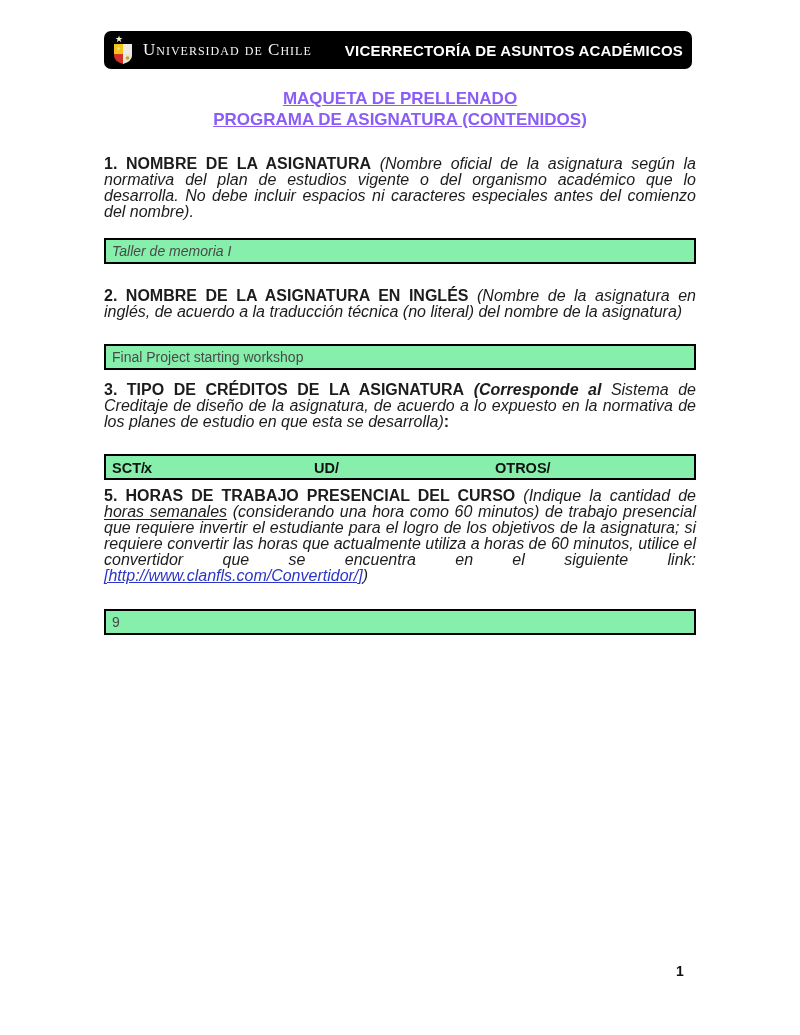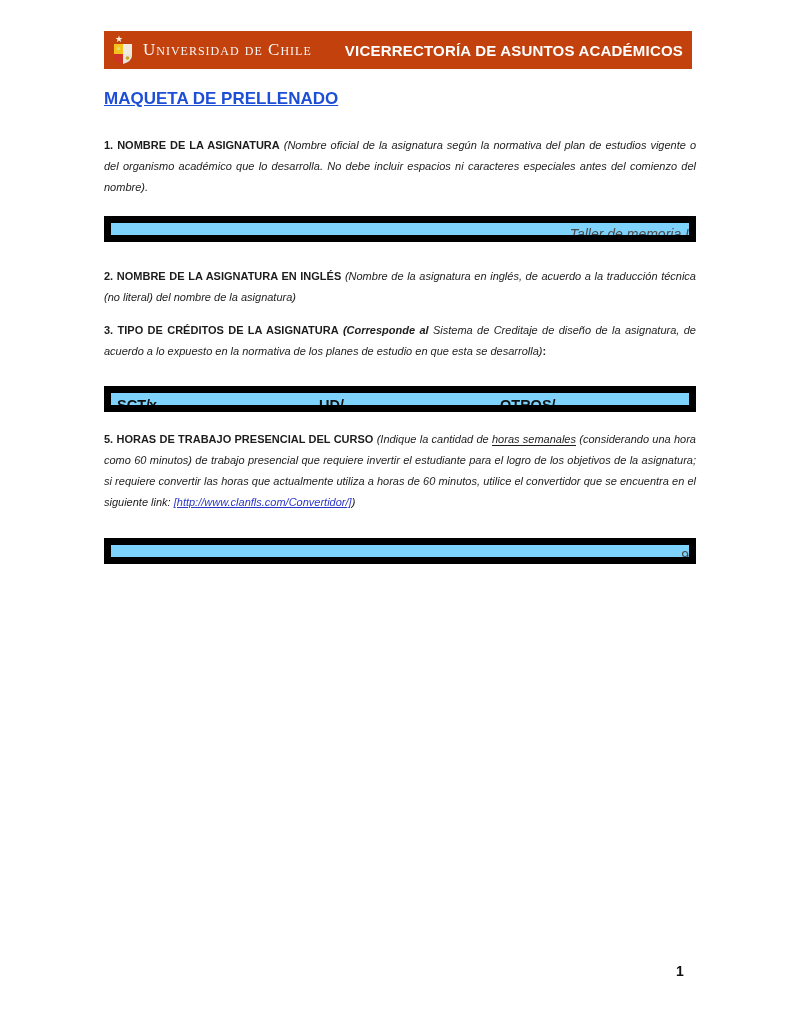--- a/index.html
+++ b/index.html
@@ -45,51 +45,51 @@
   }
 
   
   .content {
     position: absolute;
     top: 88px;
     left: 104px;
     width: 592px;
   }
   .doc-title {
+    text-align: center;
     font-size: 17px;
     font-weight: bold;
     line-height: 21px;
-    color: #1d4ed8;
+    color: #8b5cf6;
   }
   .doc-title .u { text-decoration: underline; }
 
   p.q {
     text-align: justify;
-    font-size: 11px;
-    line-height: 21px;
+    font-size: 16px;
+    line-height: 16px;
     color: #1c1c1c;
   }
   p.q .qlabel { font-weight: bold; font-style: normal; }
   p.q .qdesc { font-style: italic; }
   p.q .qdesc-boldital { font-weight: bold; font-style: italic; }
   p.q .qtail { font-weight: bold; font-style: normal; }
   p.q u { text-underline-offset: 2px; }
   a.doc-link { color: #2a35c5; font-style: italic; text-decoration: underline; cursor: pointer; }
 
   .answer-box {
     width: 592px;
     height: 26px;
-    border: 7px solid #000000;
-    background: #7dd3fc;
+    border: 2px solid #000000;
+    background: #86efac;
     font-size: 14px;
     line-height: 23px;
     color: #4a4a4a;
     padding-left: 6px;
     overflow: hidden;
-    text-align: right;
   }
   .answer-box.italic { font-style: italic; }
 
   .credit-row {
     position: relative;
     color: #111111;
     font-weight: bold;
     font-size: 14.5px;
     padding-left: 0;
   }
@@ -98,38 +98,38 @@
   .credit-sctv  { left: 38px; }
   .credit-ud    { left: 208px; }
   .credit-otros { left: 389px; }
 
   
   .mt26 { margin-top: 26px; }
   .mt25 { margin-top: 25px; }
   .mt24 { margin-top: 24px; text-decoration: underline; }
   .mt18 { margin-top: 18px; }
   .mt16 { margin-top: 24px; }
-  .mt14 { margin-top: 17px; }
+  .mt14 { margin-top: 8px; }
   .mt12 { margin-top: 12px; }
 
   .page-number {
     position: absolute;
     top: 963px;
     left: 676px;
     font-size: 14px;
     font-weight: bold;
     color: #111111;
   }
 </style>
 </head>
 <body>
 
 <div class="page">
 
-  <div class="banner" style="background: #c2410c;">
+  <div class="banner" style="background: #000000; border-radius: 7px;">
     <svg class="crest" width="22" height="30" viewBox="0 0 22 30">
       <polygon points="7,0.5 7.9,3 10.5,3 8.4,4.6 9.2,7.2 7,5.6 4.8,7.2 5.6,4.6 3.5,3 6.1,3" fill="#f5f0d8"></polygon>
       <defs>
         <clipPath id="shieldClip">
           <path d="M2,9 h18 v12 q0,5 -9,8 q-9,-3 -9,-8 z"></path>
         </clipPath>
       </defs>
       <g clip-path="url(#shieldClip)">
         <rect x="2" y="9" width="9" height="10" fill="#f3c31a"></rect>
         <rect x="11" y="9" width="9" height="10" fill="#eeece2"></rect>
@@ -141,30 +141,34 @@
     </svg>
     <span class="wordmark">Universidad de Chile</span>
     <span class="banner-spacer"></span>
     <span class="dept">VICERRECTORÍA DE ASUNTOS ACADÉMICOS</span>
   </div>
 
   <div class="content">
 
     <div class="doc-title">
       <div><span class="u">MAQUETA DE PRELLENADO</span></div>
+      <div><span class="u">PROGRAMA DE ASIGNATURA (CONTENIDOS)</span></div>
     </div>
 
     <p class="q mt26"><b class="qlabel">1. NOMBRE DE LA ASIGNATURA</b>
       <i class="qdesc">(Nombre oficial de la asignatura según la normativa del plan de estudios vigente o del organismo académico que lo desarrolla. No debe incluir espacios ni caracteres especiales antes del comienzo del nombre).</i></p>
     <div class="answer-box italic mt18">
       <span>Taller de memoria I</span>
     </div>
 
     <p class="q mt16"><b class="qlabel">2. NOMBRE DE LA ASIGNATURA EN INGLÉS</b>
       <i class="qdesc">(Nombre de la asignatura en inglés, de acuerdo a la traducción técnica (no literal) del nombre de la asignatura)</i></p>
+    <div class="answer-box mt16">
+      <span>Final Project starting workshop</span>
+    </div>
 
     <p class="q mt12"><b class="qlabel">3. TIPO DE CRÉDITOS DE LA ASIGNATURA</b>
       <i class="qdesc-boldital">(Corresponde al</i>
       <i class="qdesc">Sistema de Creditaje de diseño de la asignatura, de acuerdo a lo expuesto en la normativa de los planes de estudio en que esta se desarrolla)</i><b class="qtail">:</b></p>
     <div class="answer-box credit-row mt24">
       <span class="credit-sct">SCT/</span>
       <span class="credit-sctv">x</span>
       <span class="credit-ud">UD/</span>
       <span class="credit-otros">OTROS/</span>
     </div>

